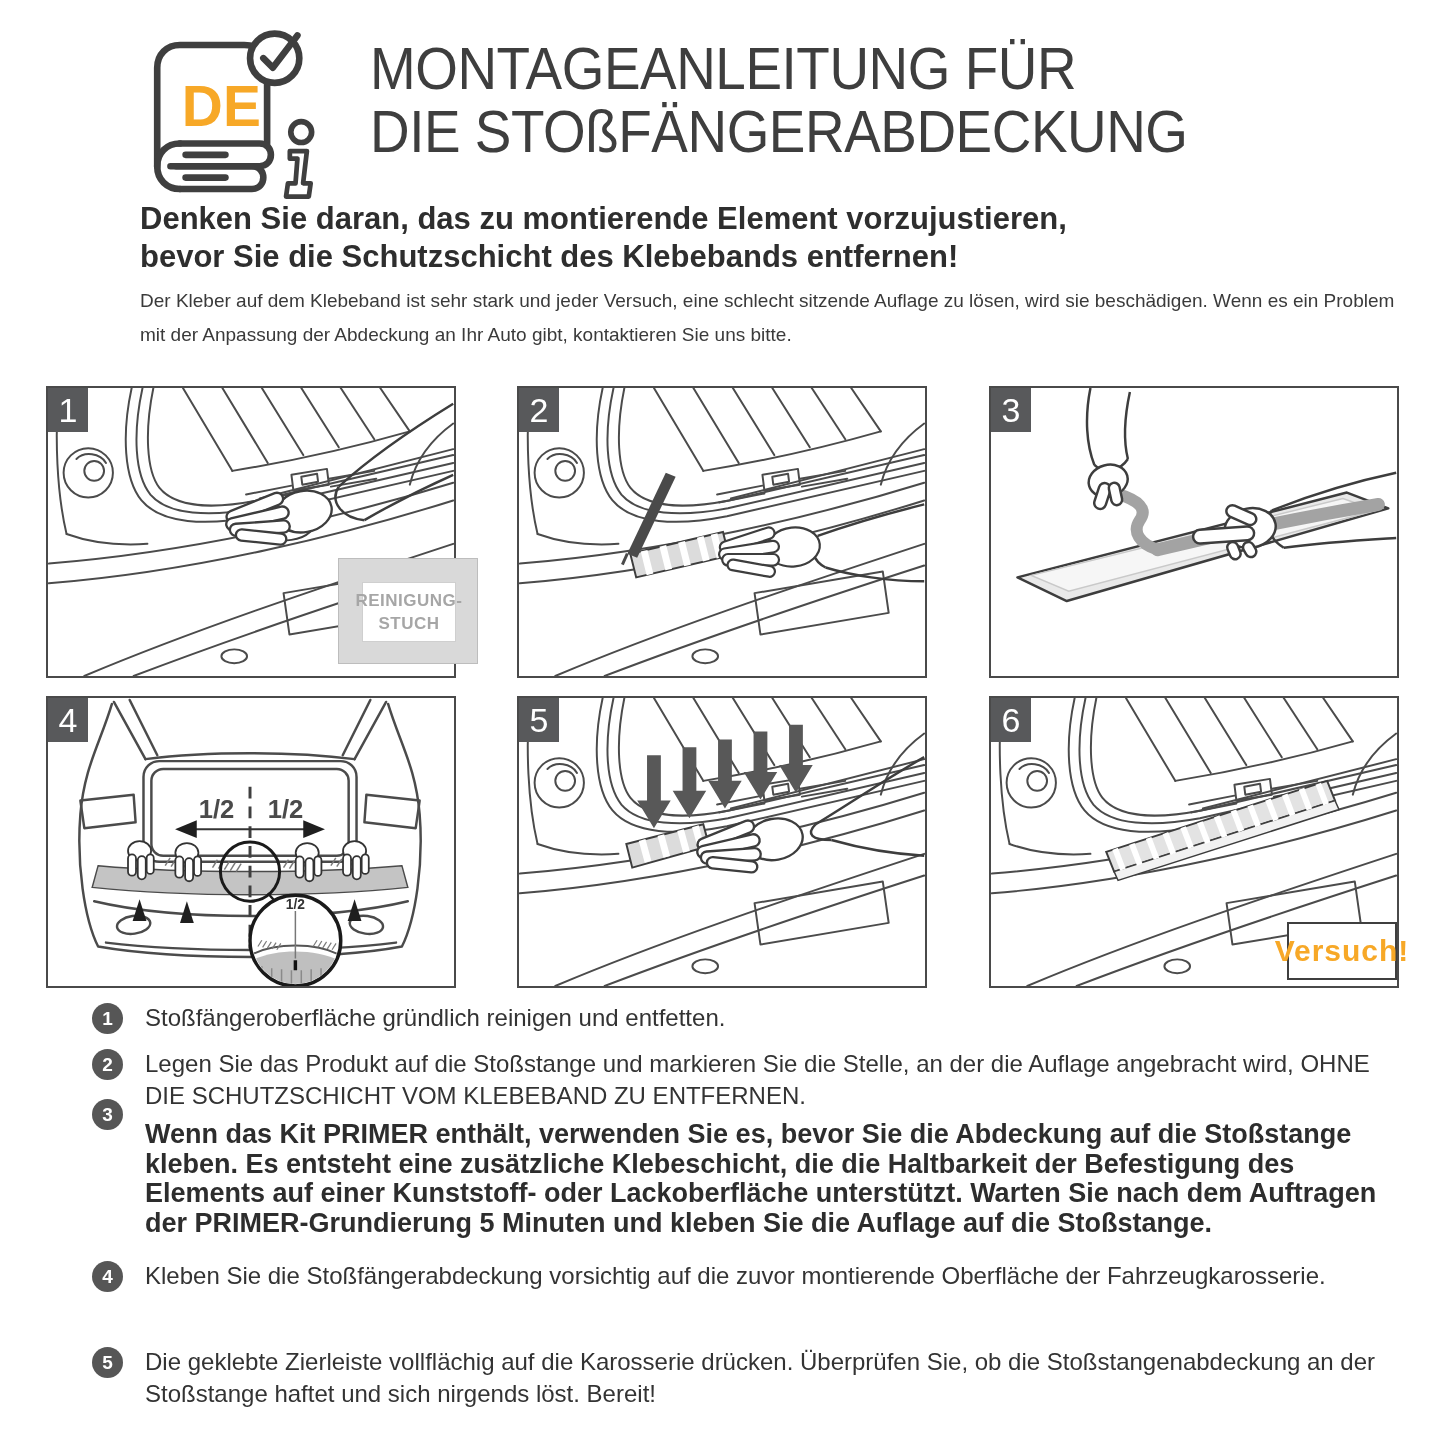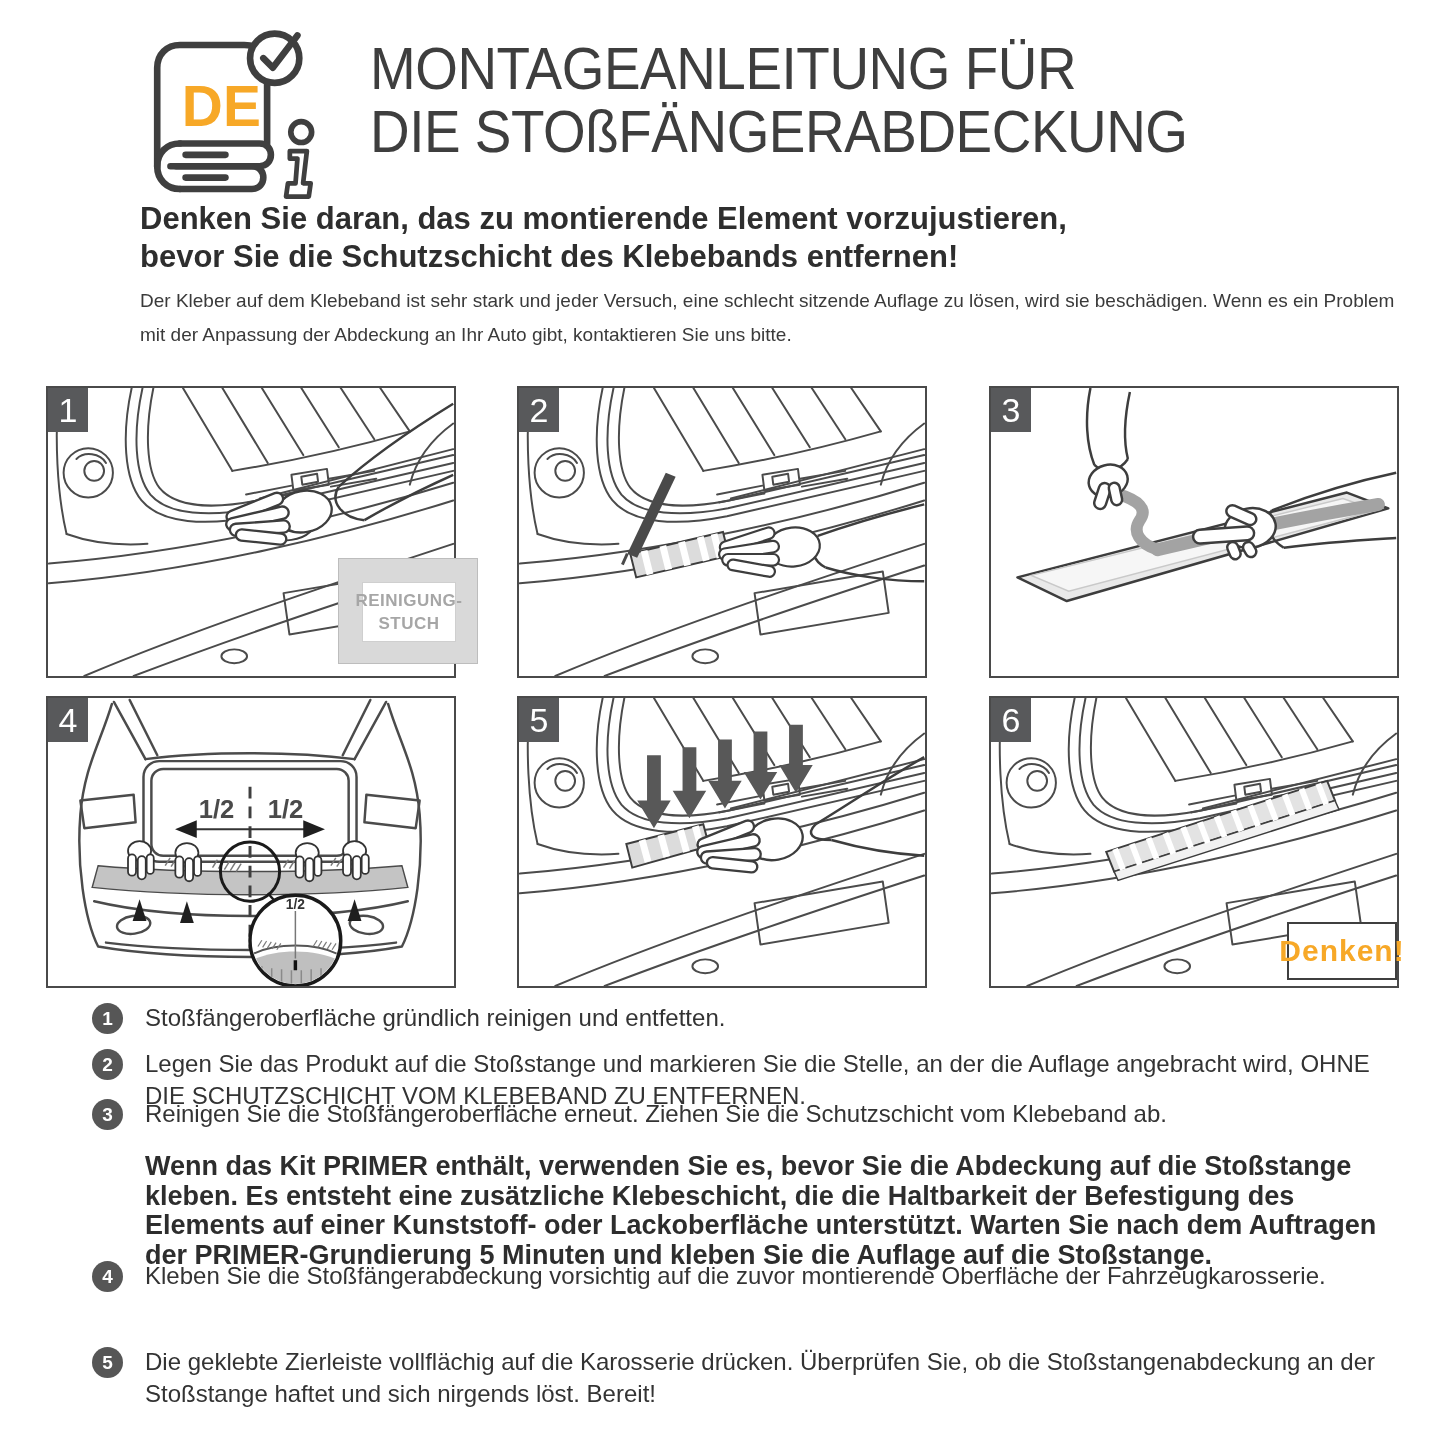--- a/index.html
+++ b/index.html
@@ -323,37 +323,36 @@
         <path d="M228,120 L236,141"></path>
           <path d="M245,114 L253,135"></path>
           <path d="M262,109 L270,130"></path>
         <path d="M280,103 L288,124"></path>
           <path d="M297,98 L305,119"></path>
           <path d="M314,92 L322,113"></path>
         <path d="M331,87 L339,108"></path>
       </g>
     </g>
   </svg>
-  <div class="bereit">Denken!</div>
+  <div class="bereit">Versuch!</div>
   <div class="badge">6</div>
 </div>
 
 <div class="abs steps">
   <div class="step" style="top:0px">
     <div class="stepnum">1</div>
     <div class="steptext">Stoßfängeroberfläche gründlich reinigen und entfetten.</div>
   </div>
   <div class="step" style="top:46px">
     <div class="stepnum">2</div>
     <div class="steptext">Legen Sie das Produkt auf die Stoßstange und markieren Sie die Stelle, an der die Auflage angebracht wird, OHNE DIE SCHUTZSCHICHT VOM KLEBEBAND ZU ENTFERNEN.</div>
   </div>
   <div class="step" style="top:96px">
     <div class="stepnum">3</div>
     <div>
-      <div class="steptext">Reinigen Sie die Stoßfängeroberfläche erneut. Ziehen Sie die Schutzschicht vom Klebeband ab.</div>
       <div class="stepbold">Wenn das Kit PRIMER enthält, verwenden Sie es, bevor Sie die Abdeckung auf die Stoßstange kleben. Es entsteht eine zusätzliche Klebeschicht, die die Haltbarkeit der Befestigung des Elements auf einer Kunststoff- oder Lackoberfläche unterstützt. Warten Sie nach dem Auftragen der PRIMER-Grundierung 5 Minuten und kleben Sie die Auflage auf die Stoßstange.</div>
     </div>
   </div>
   <div class="step" style="top:258px">
     <div class="stepnum">4</div>
     <div class="steptext">Kleben Sie die Stoßfängerabdeckung vorsichtig auf die zuvor montierende Oberfläche der Fahrzeugkarosserie.</div>
   </div>
   <div class="step" style="top:344px">
     <div class="stepnum">5</div>
     <div class="steptext">Die geklebte Zierleiste vollflächig auf die Karosserie drücken. Überprüfen Sie, ob die Stoßstangenabdeckung an der Stoßstange haftet und sich nirgends löst. Bereit!</div>

